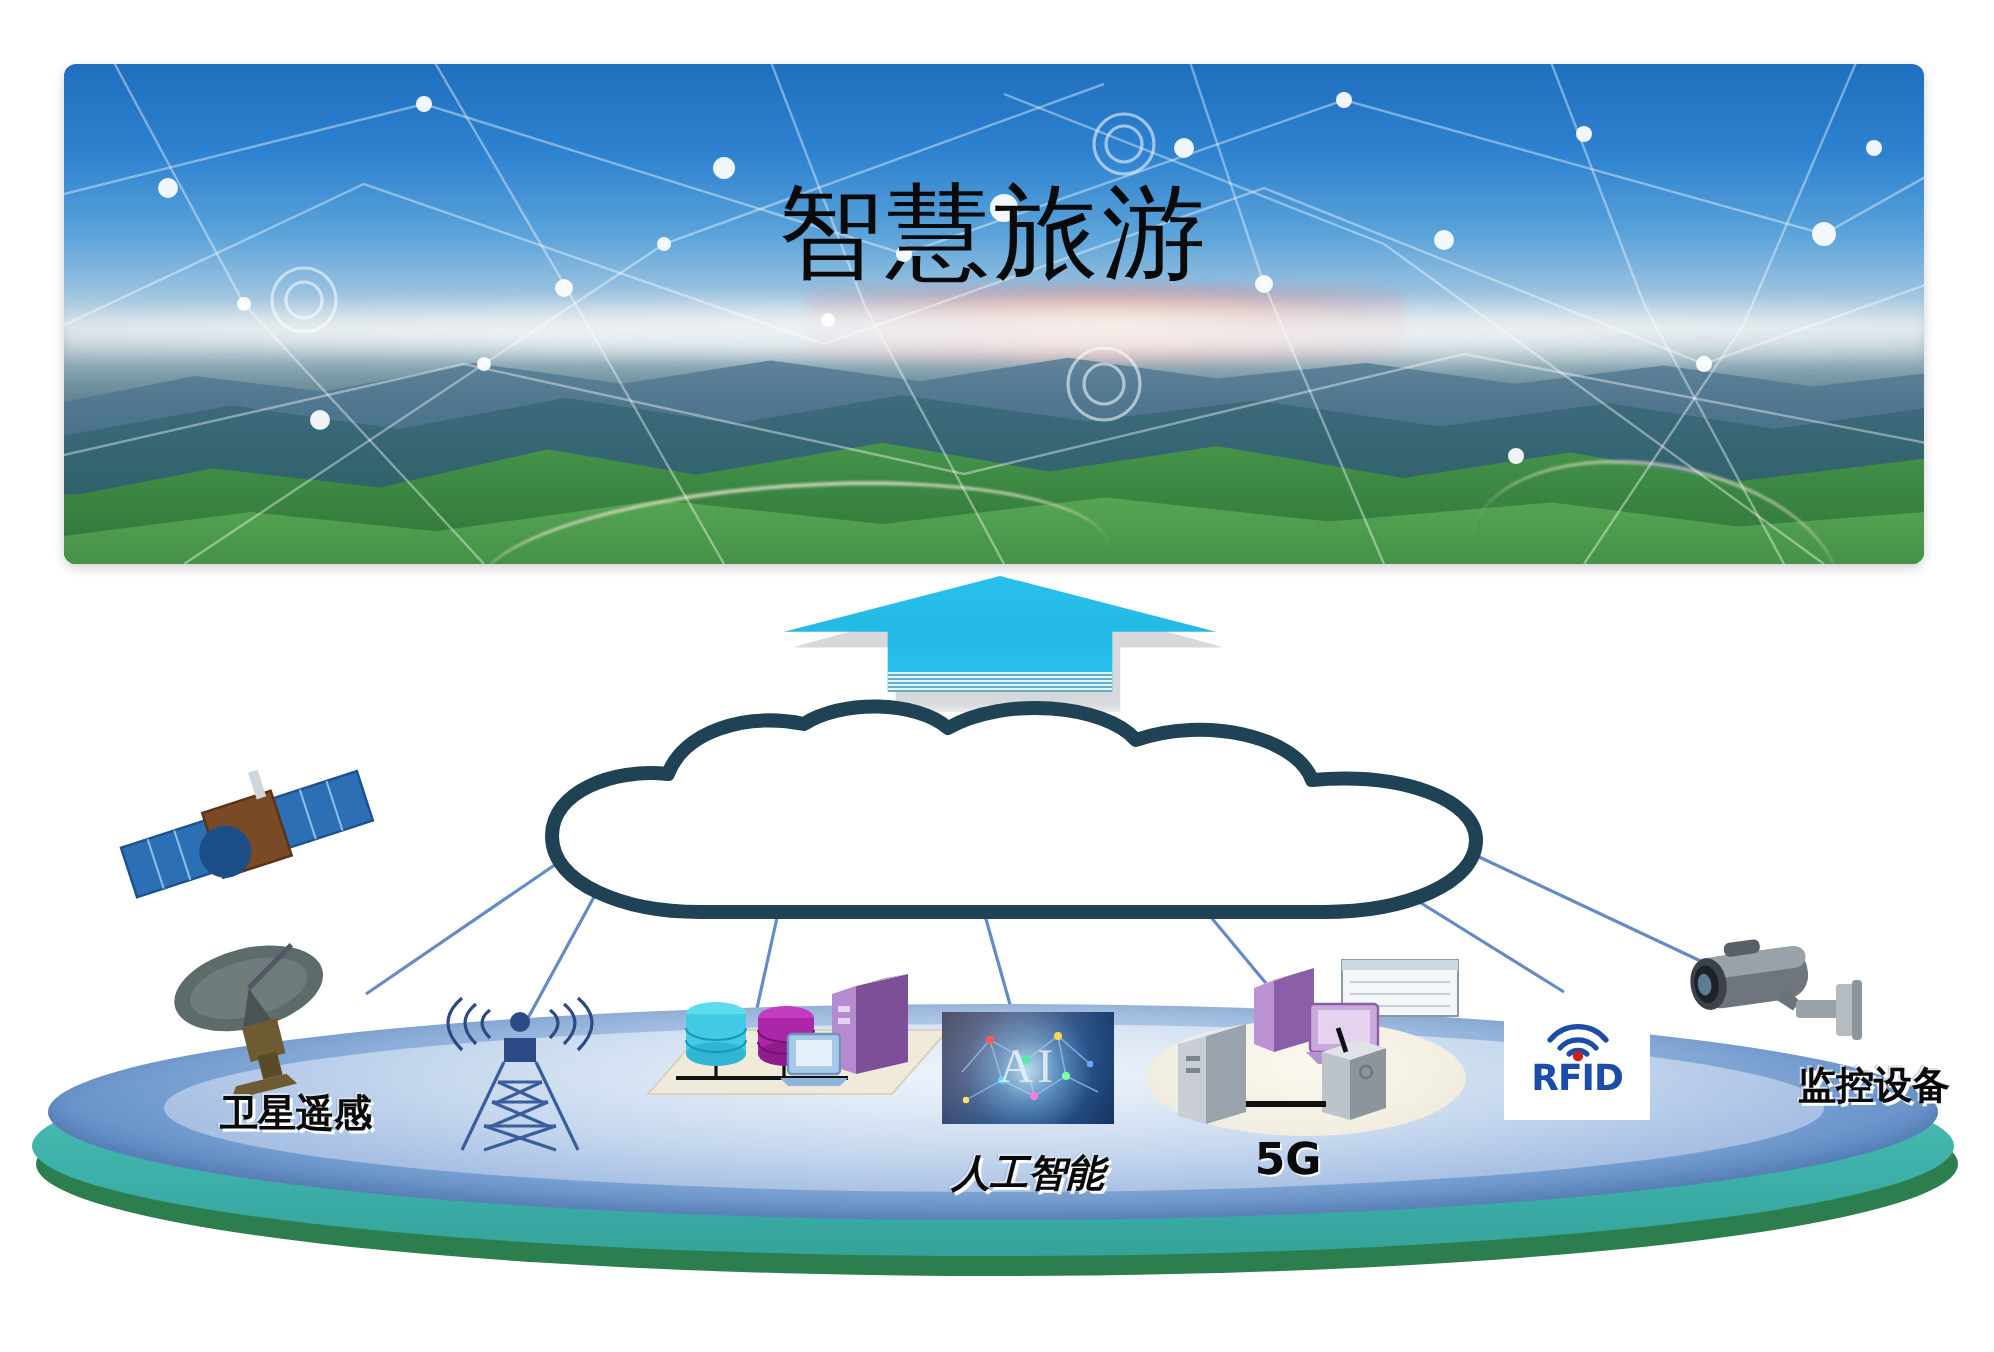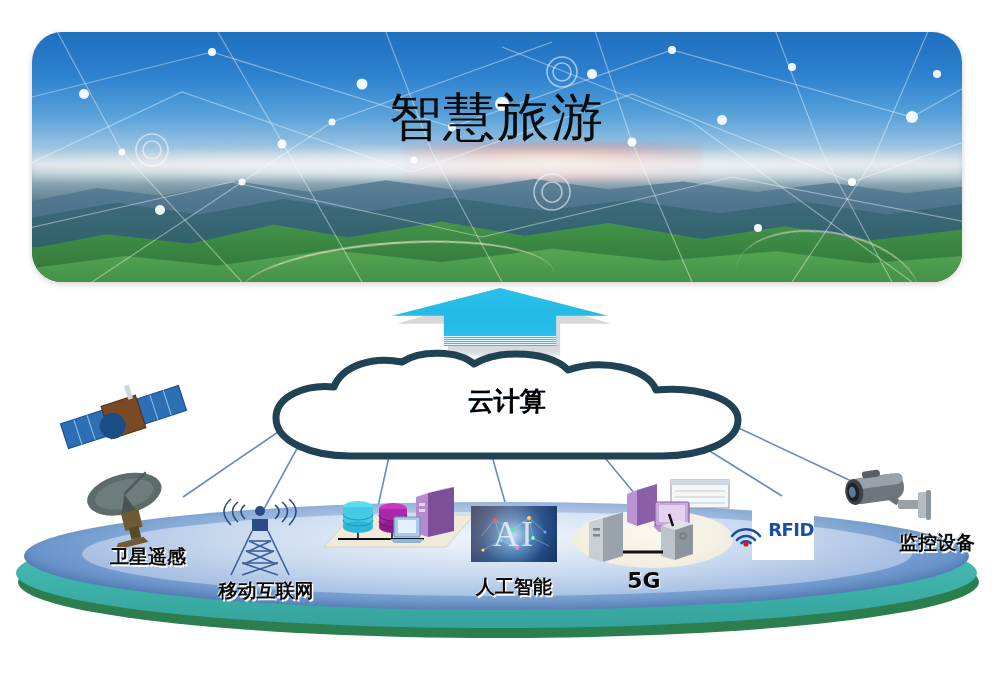--- a/index.html
+++ b/index.html
@@ -11,21 +11,21 @@
     position: relative; overflow: hidden;
     font-family: "Liberation Sans", "DejaVu Sans", sans-serif;
   }
   #stage { position: absolute; inset: 0; }
 
   
   .banner {
     position: absolute;
     left: 32px; top: 32px;
     width: 930px; height: 250px;
-    border-radius: 30px;
+    border-radius: 6px;
     overflow: hidden;
     box-shadow: 0 2px 6px rgba(0,0,0,0.18);
   }
   .banner-sky {
     position: absolute; inset: 0;
     background:
       linear-gradient(to bottom,
         #1f6fbf 0%,
         #2e82cf 18%,
         #5aa3da 34%,
@@ -235,39 +235,39 @@
     position: absolute; left: 471px; top: 506px;
     width: 86px; height: 56px;
     overflow: hidden;
     background:
       radial-gradient(circle at 50% 52%, rgba(190,225,245,0.95) 0%, rgba(120,180,225,0.6) 30%, rgba(40,90,150,0.45) 62%, rgba(20,50,95,0.6) 100%),
       linear-gradient(130deg, #9e7f72 0%, #7a6f86 30%, #2b4f86 62%, #16325f 100%);
   }
   .ai-text {
     position: absolute; inset: 0;
     display: flex; align-items: center; justify-content: center;
-    font-size: 36px; color: rgba(235,243,250,0.82);
+    font-size: 24px; color: rgba(235,243,250,0.82);
     font-family: "Liberation Serif", "DejaVu Serif", serif;
     letter-spacing: 2px;
   }
   
   .fiveg { position: absolute; left: 565px; top: 478px; width: 175px; height: 95px; }
   .fiveg-ellipse {
     position: absolute; left: 8px; top: 32px;
     width: 160px; height: 58px;
     border-radius: 50%;
     background: radial-gradient(ellipse at 50% 40%, #fbf8ef 0%, #f3efe2 60%, #e9e4d4 100%);
   }
   
   .rfid-card {
     position: absolute; left: 752px; top: 498px;
-    width: 62px; height: 62px;
+    width: 73px; height: 62px;
     background: #ffffff;
-    display: flex; flex-direction: row;
-    align-items: center; justify-content: flex-end;
+    display: flex; flex-direction: column;
+    align-items: center; justify-content: flex-start;
   }
   .rfid-text {
     font-size: 18px; font-weight: bold; color: #1b4da8;
     font-family: "DejaVu Sans", "Liberation Sans", sans-serif;
     letter-spacing: -0.5px; margin-top: 1px;
   }
   
   .cam { position: absolute; left: 836px; top: 466px; width: 110px; height: 72px; }
 
   svg { display: block; overflow: visible; }
@@ -360,21 +360,20 @@
       <path d="M88,104
                C50,104 14,90 14,66
                C14,44 44,32 72,35
                C80,14 110,4 140,10
                C158,-2 196,-2 212,12
                C240,-4 290,0 306,18
                C340,6 386,16 394,38
                C440,34 476,48 476,68
                C476,90 440,104 400,104 Z" fill="#ffffff" stroke="#1f4354" stroke-width="7" stroke-linejoin="round"></path>
     </svg>
-    <div class="cloud-label">云计算</div>
   </div>
 
   <div class="platform">
     <div class="plat-base-shadow"></div>
     <div class="plat-base"></div>
     <div class="plat-top"></div>
     <div class="plat-inner"></div>
   </div>
 
   <div class="sat">
@@ -567,26 +566,23 @@
       <rect x="62" y="34" width="22" height="9" rx="2" fill="#9aa2a9"></rect>
       <rect x="82" y="26" width="9" height="26" rx="2" fill="#b4bcc2"></rect>
       <rect x="90" y="24" width="5" height="30" rx="2" fill="#8d959c"></rect>
     </svg>
   </div>
 
   <div class="node" style="left:78px; top:544px; width:140px;">
     <div class="node-label">卫星遥感</div>
   </div>
 
-  <div class="node" style="left:186px; top:578px; width:160px;">
-    <div class="node-label">移动互联网</div>
-  </div>
-
-
-  <div class="node" style="left:452px; top:574px; width:124px;">
+
+
+  <div class="node" style="left:452px; top:574px; width:124px;font-style:italic;">
     <div class="node-label">人工智能</div>
   </div>
 
   <div class="node" style="left:608px; top:568px; width:72px;">
     <div class="node-label small">5G</div>
   </div>
 
 
   <div class="node" style="left:882px; top:530px; width:110px;">
     <div class="node-label">监控设备</div>

